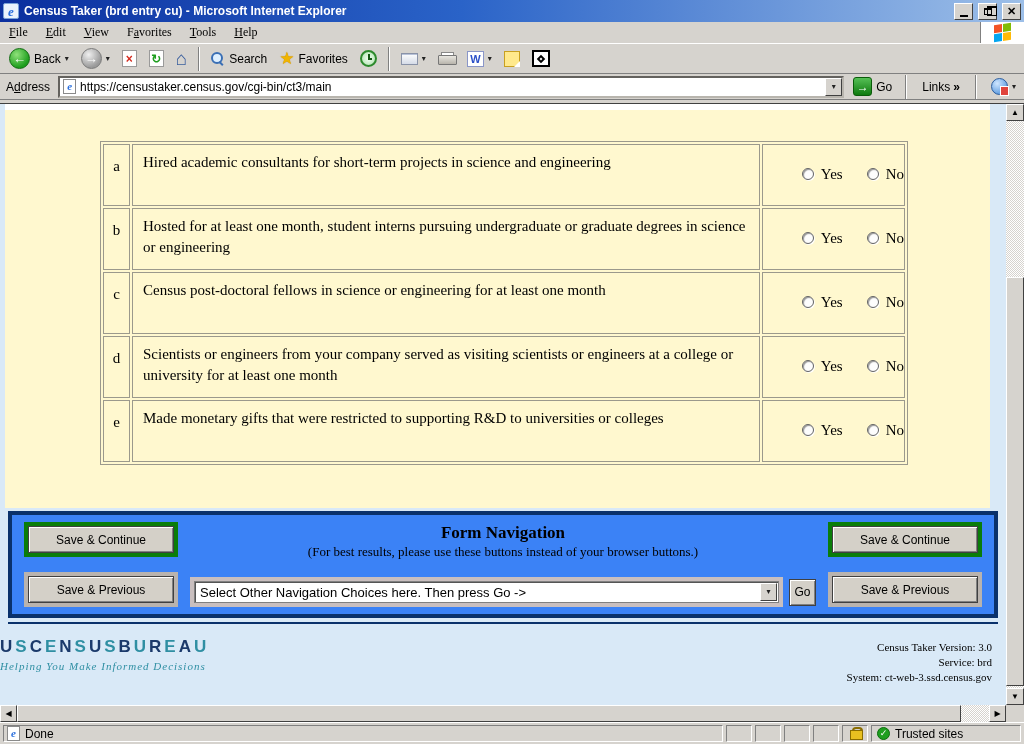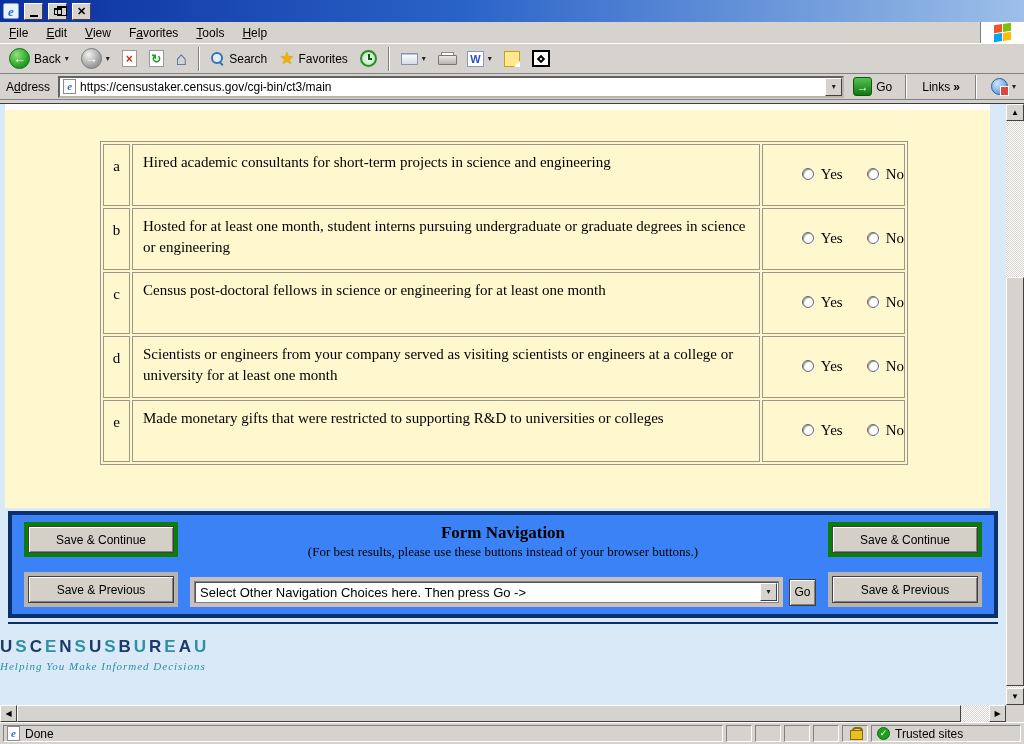--- a/index.html
+++ b/index.html
@@ -19,21 +19,21 @@
     display:flex; align-items:center; justify-content:center; position:relative; }
   .glyph-min { width:8px; height:2px; background:#000; margin-top:9px; }
   .glyph-restore { width:8px; height:7px; border:1px solid #000; border-top-width:2px; position:relative; background:#d6d3ce; }
   .glyph-restore::before { content:""; position:absolute; top:-4px; left:2px; width:8px; height:7px;
     border:1px solid #000; border-top-width:2px; }
   .glyph-close { font-size:11px; font-weight:bold; line-height:1; }
 
   
   .menubar { height:22px; background:#d6d3ce; display:flex; align-items:stretch; border-bottom:1px solid #fff; }
   .menu-items { display:flex; align-items:center; }
-  .menu-item { padding:3px 9px; font-size:12px; cursor:default; }
+  .menu-item { padding:3px 9px; font-size:12px; cursor:default;font-family:Liberation Serif, serif; }
   .menu-spacer { flex:1; }
   .menu-logo-panel { width:44px; background:#fff; border-left:1px solid #808080;
     display:flex; align-items:center; justify-content:center; }
   .flag { display:grid; grid-template-columns:8px 8px; grid-template-rows:8px 8px; gap:1px; transform:skewY(-8deg); }
   .flag i { display:block; }
   .flag .f1{background:#f35325}.flag .f2{background:#81bc06}.flag .f3{background:#05a6f0}.flag .f4{background:#ffba08}
 
   
   .toolbar { height:30px; background:#d6d3ce; display:flex; align-items:center; padding:0 4px; gap:2px;
     border-bottom:1px solid #808080; }
@@ -188,20 +188,21 @@
   .trusted-icon { width:13px; height:13px; border-radius:50%; background:#1f9e1f; border:1px solid #0c6e0c;
     color:#fff; font-size:9px; line-height:1; display:flex; align-items:center; justify-content:center; flex:none; }
 </style>
 </head>
 <body>
 
 <div class="window">
 
   <div class="titlebar">
     <span class="title-icon">e</span>
+    <span class="title-text">Census Taker (brd entry cu) - Microsoft Internet Explorer</span>
     <span class="tb-btn">
         <span class="glyph-min"></span>
       </span>
     <span class="tb-btn">
         <span class="glyph-restore"></span>
       </span>
     <span class="tb-btn">
         <span class="glyph-close">✕</span>
       </span>
   </div>
@@ -437,20 +438,25 @@
         </div>
       </div>
 
       <div class="footer">
         <div class="footer-hr"></div>
         <div class="footer-content">
           <div class="f-center">
             <div class="logo"><span class="lg-navy">U</span><span class="lg-teal">S</span><span class="lg-navy">C</span><span class="lg-teal">E</span><span class="lg-navy">N</span><span class="lg-teal">S</span><span class="lg-navy">U</span><span class="lg-teal">S</span><span class="lg-navy">B</span><span class="lg-teal">U</span><span class="lg-navy">R</span><span class="lg-teal">E</span><span class="lg-navy">A</span><span class="lg-teal">U</span></div>
             <div class="tagline">Helping You Make Informed Decisions</div>
           </div>
+          <div class="f-right">
+            <div>Census Taker Version: 3.0</div>
+            <div>Service: brd</div>
+            <div>System: ct-web-3.ssd.census.gov</div>
+          </div>
         </div>
       </div>
     </div>
 
     <div class="vscroll">
       <span class="scroll-btn">▲</span>
       <div class="v-track checker">
         <div class="v-thumb"></div>
       </div>
       <span class="scroll-btn">▼</span>

